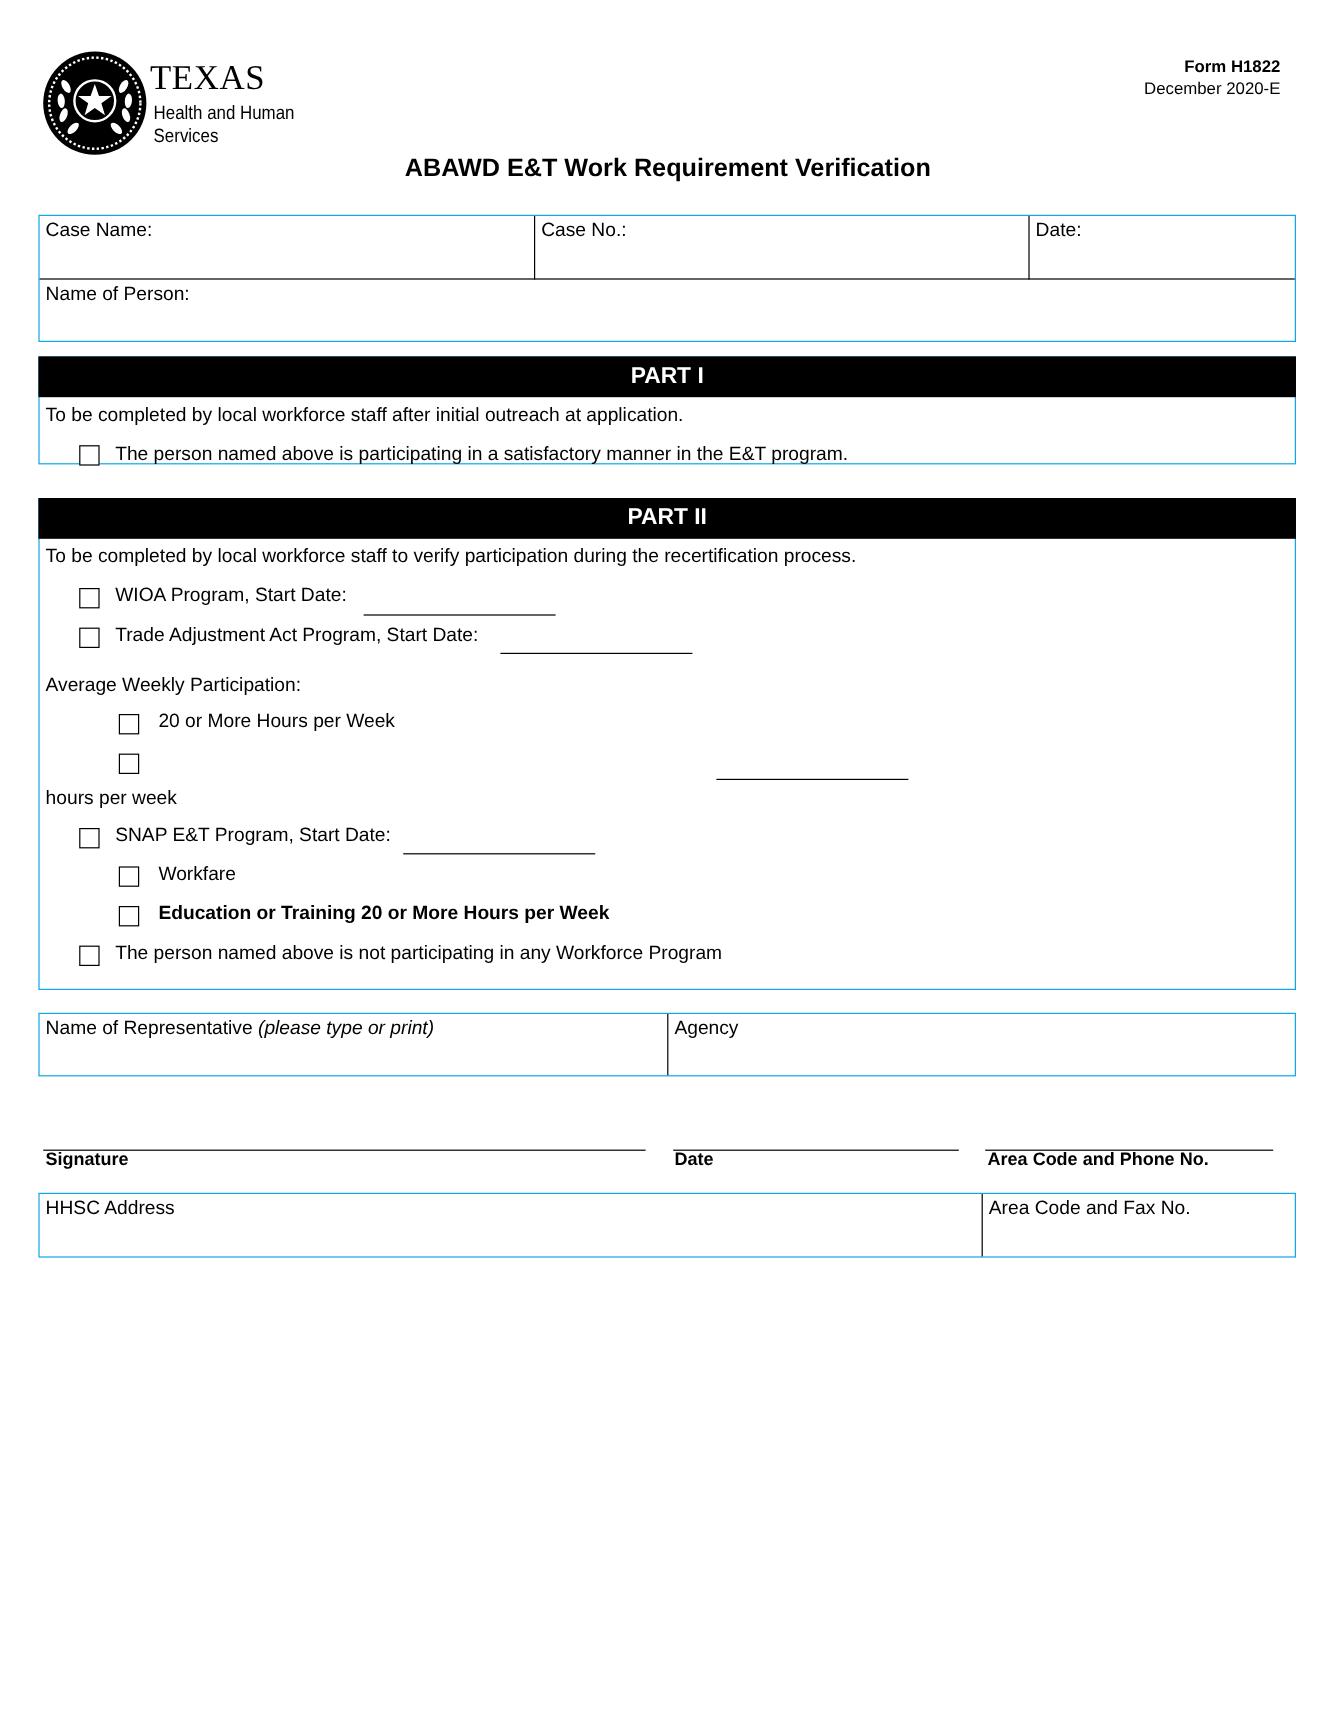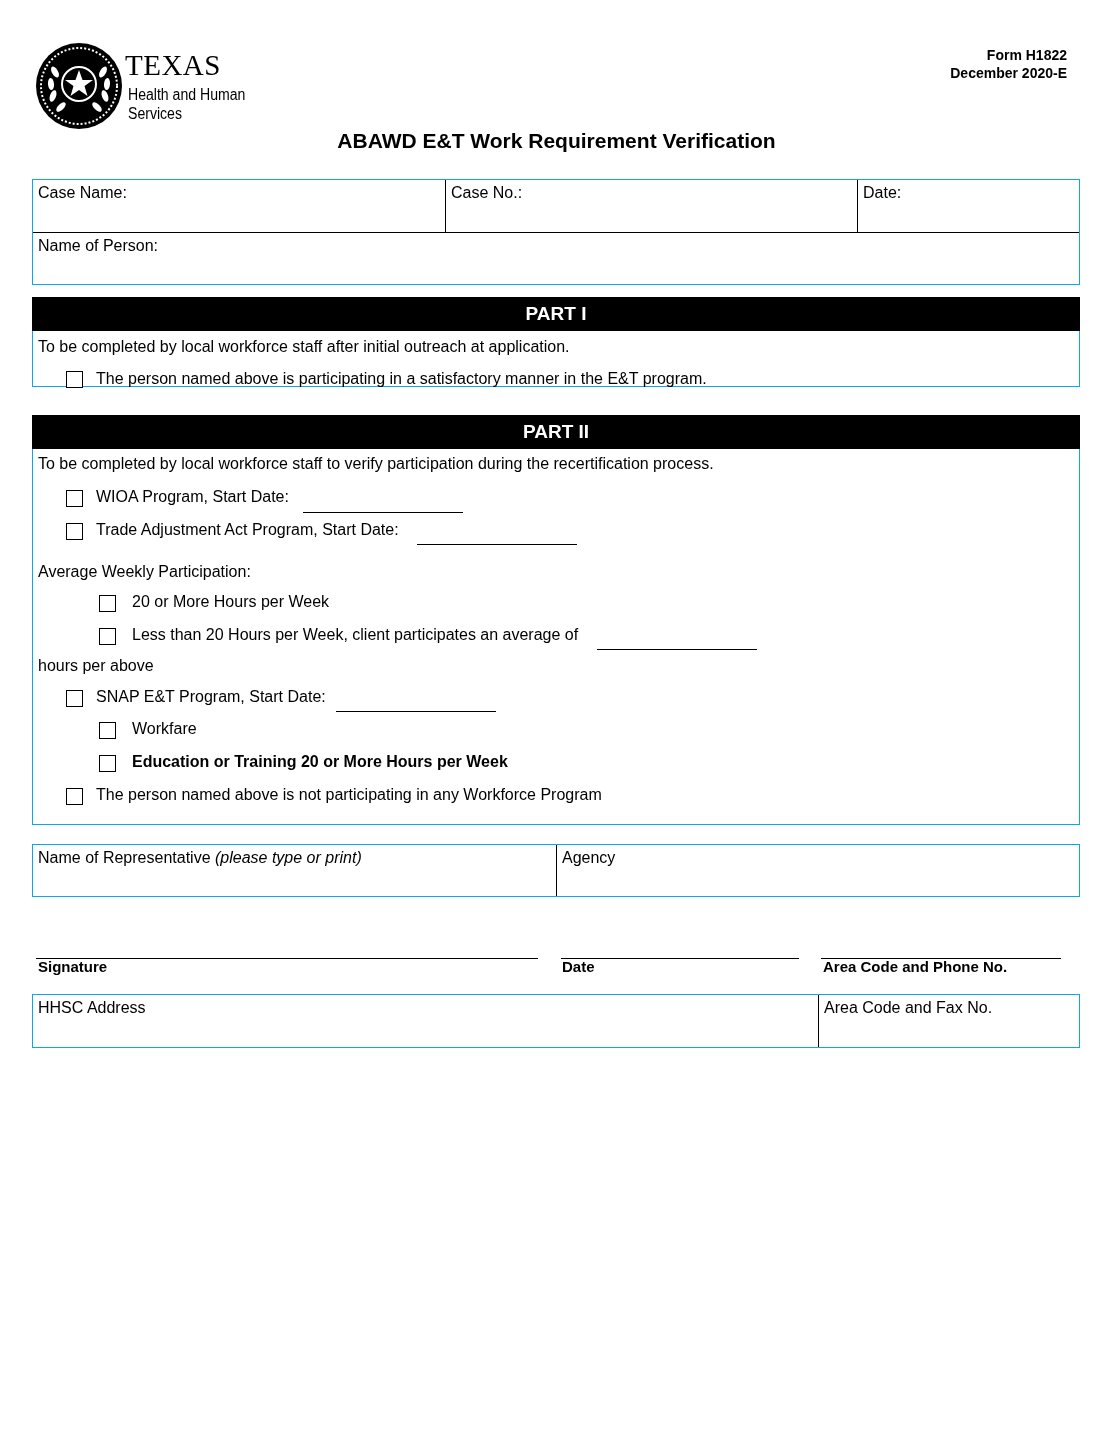--- a/index.html
+++ b/index.html
@@ -6,21 +6,21 @@
     html, body { width: 1113px; height: 1440px; background: #ffffff; }
     body { position: relative; font-family: "Liberation Sans", sans-serif; color: #000; font-size: 16px; }
     .abs { position: absolute; }
 
     
     .logo { left: 35px; top: 42px; width: 230px; height: 90px; }
     .seal { position: absolute; left: 0; top: 0; width: 88px; height: 88px; }
     .logo-texas { position: absolute; left: 90px; top: 8px; font-family: "Liberation Serif", serif; font-size: 29px; letter-spacing: 0.5px; line-height: 30px; }
     .logo-hhs { position: absolute; left: 93px; top: 43px; font-family: "Liberation Sans", sans-serif; font-size: 16px; line-height: 19px; transform: scaleX(0.88); transform-origin: left top; font-weight: 500; }
     .form-no { right: 46px; top: 47px; font-weight: bold; font-size: 14px; text-align: right; }
-    .form-date { right: 46px; top: 65px; font-size: 14px; text-align: center; font-weight: bold; }
+    .form-date { right: 46px; top: 65px; font-size: 14px; text-align: center; }
     .title { left: 0; width: 1113px; top: 129px; text-align: center; font-weight: bold; font-size: 21px; }
 
     
     .box { border: 1px solid #0ea5e9; }
     .cell-label { position: absolute; left: 5px; top: 4px; font-size: 16px; white-space: nowrap; }
     .vline { position: absolute; top: 0; bottom: 0; width: 1px; background: #000; }
     .hline { position: absolute; left: 0; right: 0; height: 1px; background: #000; }
 
     .part-header { background: #000; color: #fff; font-weight: bold; font-size: 19px; text-align: center; height: 34px; line-height: 33px; position: absolute; left: -1px; right: -1px; top: -1px; }
 
@@ -108,25 +108,24 @@
   <div class="txt" style="left:63px; top:105px;">Trade Adjustment Act Program, Start Date:</div>
   <div class="uline" style="left:384px; top:128px; width:160px;"></div>
   <input class="fill" style="left: 384px; top: 106px; width: 160px; height: 22px;" value="">
 
   <div class="txt" style="left:5px; top:147px; font-weight:normal;">Average Weekly Participation:</div>
 
   <div class="cb" style="left:66px; top:179px;"></div>
   <div class="txt" style="left:99px; top:177px;">20 or More Hours per Week</div>
 
   <div class="cb" style="left:66px; top:212px;"></div>
-  <div class="txt" style="left:99px; top:210px;">Less than 20 Hours per Week, client participates an average of</div>
   <div class="uline" style="left:564px; top:233px; width:160px;"></div>
   <input class="fill" style="left: 564px; top: 211px; width: 160px; height: 22px;" value="">
 
-  <div class="txt" style="left:5px; top:241px;">hours per above</div>
+  <div class="txt" style="left:5px; top:241px;">hours per week</div>
 
   <div class="cb" style="left:33px; top:274px;"></div>
   <div class="txt" style="left:63px; top:272px;">SNAP E&amp;T Program, Start Date:</div>
   <div class="uline" style="left:303px; top:295px; width:160px;"></div>
   <input class="fill" style="left: 303px; top: 273px; width: 160px; height: 22px;" value="">
 
   <div class="cb" style="left:66px; top:306px;"></div>
   <div class="txt" style="left:99px; top:304px;">Workfare</div>
 
   <div class="cb" style="left:66px; top:339px;"></div>

